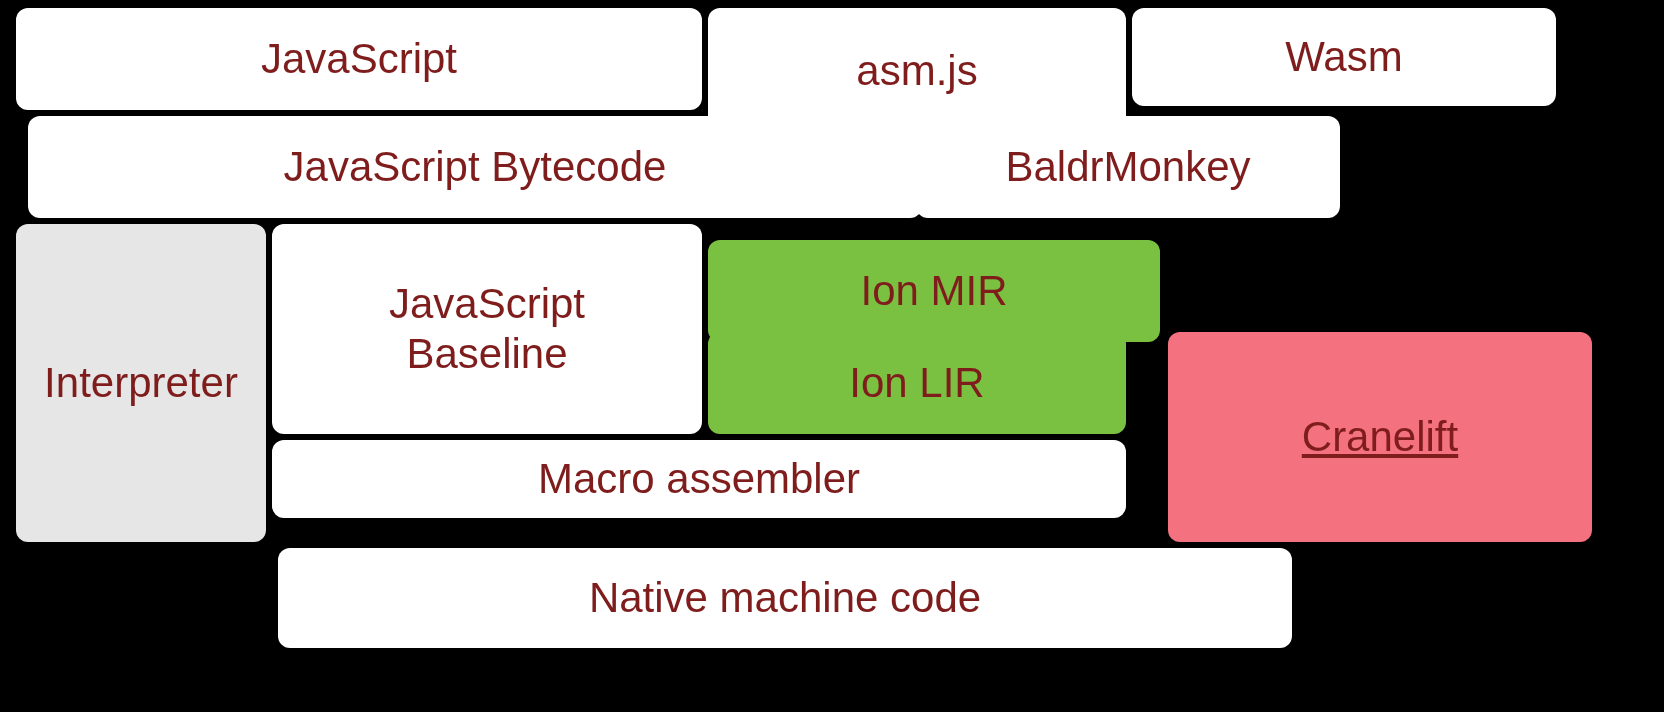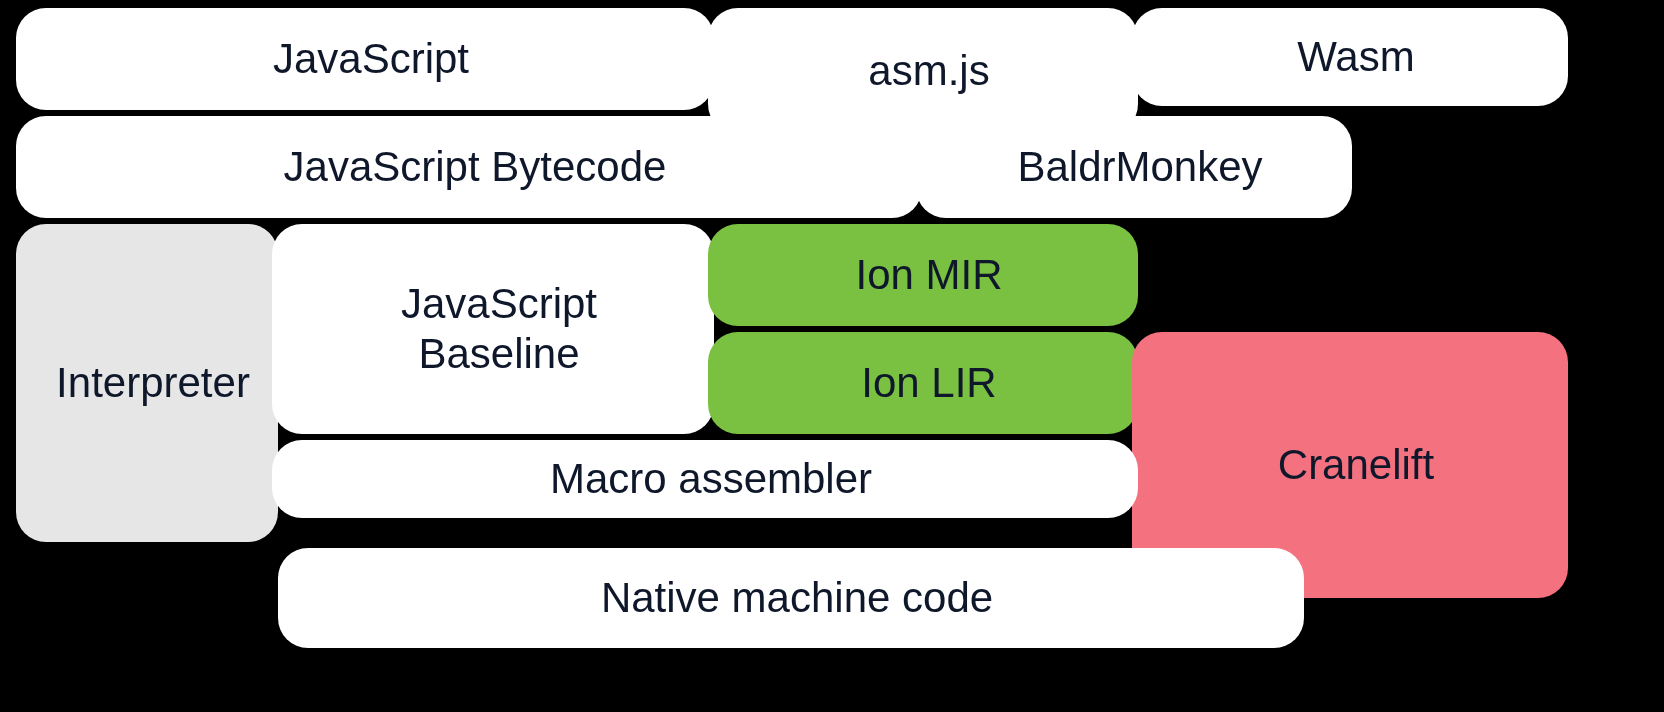--- a/index.html
+++ b/index.html
@@ -10,66 +10,65 @@
   .canvas {
     position: relative;
     width: 1664px;
     height: 712px;
     background: #000000;
     overflow: hidden;
     font-family: "Liberation Sans", sans-serif;
   }
   .box {
     position: absolute;
-    border-radius: 30px;
+    border-radius: 12px;
     display: flex;
     align-items: center;
     justify-content: center;
     text-align: center;
-    color: #0f172a;
+    color: #7f1d1d;
     font-size: 42px;
     line-height: 1.2;
-    padding-left: 12px;
   }
   .box .label {
     white-space: pre-line;
     padding: 0 12px;
   }
   
   #b-javascript          { left: 16px;   top: 8px;   width: 686px;  height: 102px; }
   #b-asmjs               { left: 708px;  top: 8px;   width: 418px;  height: 126px; }
   #b-wasm                { left: 1132px; top: 8px;   width: 424px;  height: 98px; }
   #b-javascript-bytecode { left: 16px;   top: 116px; width: 894px;  height: 102px; }
   #b-baldrmonkey         { left: 916px;  top: 116px; width: 424px;  height: 102px; }
   #b-interpreter         { left: 16px;   top: 224px; width: 250px;  height: 318px; justify-content: center; }
   #b-javascript-baseline { left: 272px;  top: 224px; width: 430px;  height: 210px; }
-  #b-ion-mir             { left: 708px;  top: 224px; width: 418px;  height: 102px; text-align: right; }
+  #b-ion-mir             { left: 708px;  top: 240px; width: 452px;  height: 102px; text-align: right; }
   #b-ion-lir             { left: 708px;  top: 332px; width: 418px;  height: 102px; }
-  #b-cranelift           { left: 1132px; top: 332px; width: 424px;  height: 266px; }
+  #b-cranelift           { left: 1168px; top: 332px; width: 424px;  height: 210px; text-decoration: underline; }
   #b-macro-assembler     { left: 272px;  top: 440px; width: 854px;  height: 78px; }
   #b-native-machine-code { left: 278px;  top: 548px; width: 1014px; height: 100px; }
 </style>
 </head>
 <body>
 
 <div class="canvas">
 
   <div class="box" id="b-javascript" style="background: rgb(255, 255, 255);">
     <span class="label">JavaScript</span>
   </div>
 
   <div class="box" id="b-asmjs" style="background: rgb(255, 255, 255);">
     <span class="label">asm.js</span>
   </div>
 
   <div class="box" id="b-wasm" style="background: rgb(255, 255, 255);">
     <span class="label">Wasm</span>
   </div>
 
-  <div class="box" id="b-javascript-bytecode" style="background: rgb(255, 255, 255);">
+  <div class="box" id="b-javascript-bytecode" style="background: rgb(255, 255, 255); margin-left: 12px;">
     <span class="label">JavaScript Bytecode</span>
   </div>
 
   <div class="box" id="b-baldrmonkey" style="background: rgb(255, 255, 255);">
     <span class="label">BaldrMonkey</span>
   </div>
 
   <div class="box" id="b-interpreter" style="background: rgb(230, 230, 230);">
     <span class="label">Interpreter</span>
   </div>

